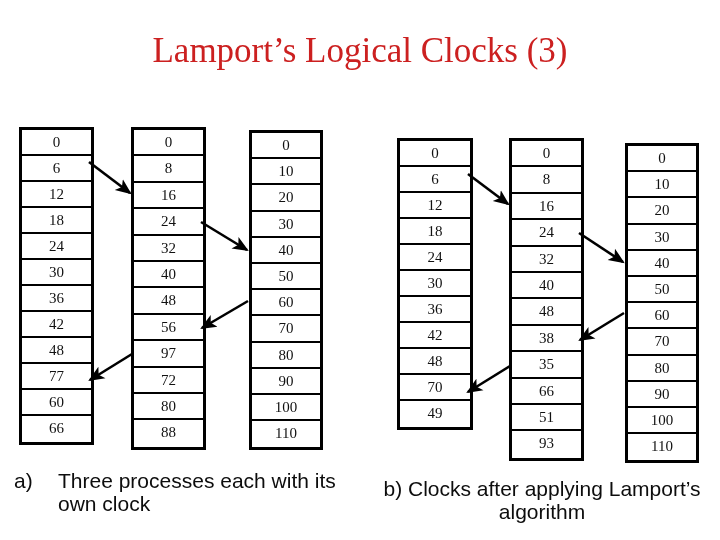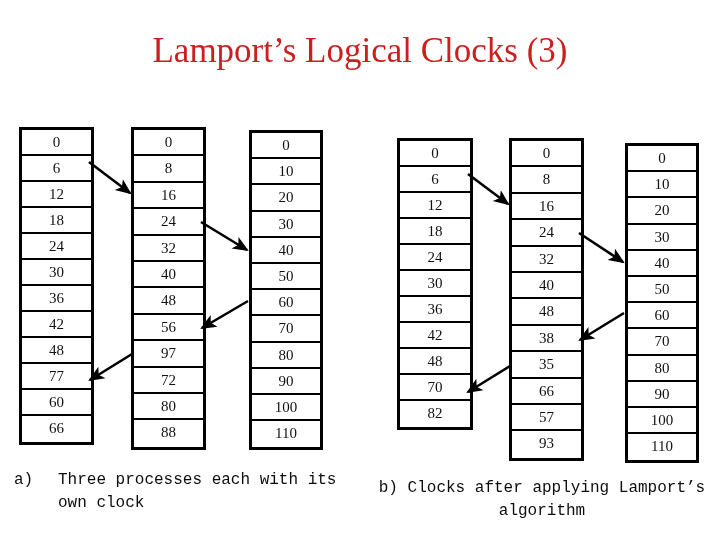--- a/index.html
+++ b/index.html
@@ -63,22 +63,22 @@
 
   svg.arrows {
     position: absolute;
     left: 0; top: 0;
     width: 720px; height: 540px;
     pointer-events: none;
   }
   .caption {
     position: absolute;
     color: #111111;
-    font-family: Liberation Mono, monospace;
-    font-size: 16px;
+    font-family: Liberation Sans, sans-serif;
+    font-size: 21px;
     line-height: 23px;
     color: #0d0d0d;
   }
   .cap-a { left: 14px; top: 469px; width: 355px; }
   .cap-a .lbl { position: absolute; left: 0; top: 0; }
   .cap-a .txt { position: absolute; left: 44px; top: 0; width: 300px; }
   .cap-b { left: 372px; top: 477px; width: 340px; text-align: center; }
 </style>
 </head>
 <body>
@@ -139,35 +139,35 @@
       <div class="cell">0</div>
       <div class="cell">6</div>
       <div class="cell">12</div>
       <div class="cell">18</div>
       <div class="cell">24</div>
       <div class="cell">30</div>
       <div class="cell">36</div>
       <div class="cell">42</div>
       <div class="cell">48</div>
       <div class="cell">70</div>
-      <div class="cell">82</div>
+      <div class="cell">49</div>
     </div>
 
     <div class="stack s2 h263">
       <div class="cell">0</div>
       <div class="cell">8</div>
       <div class="cell">16</div>
       <div class="cell">24</div>
       <div class="cell">32</div>
       <div class="cell">40</div>
       <div class="cell">48</div>
       <div class="cell">38</div>
       <div class="cell">35</div>
       <div class="cell">66</div>
-      <div class="cell">57</div>
+      <div class="cell">51</div>
       <div class="cell">93</div>
     </div>
 
     <div class="stack s3 h266">
       <div class="cell">0</div>
       <div class="cell">10</div>
       <div class="cell">20</div>
       <div class="cell">30</div>
       <div class="cell">40</div>
       <div class="cell">50</div>

